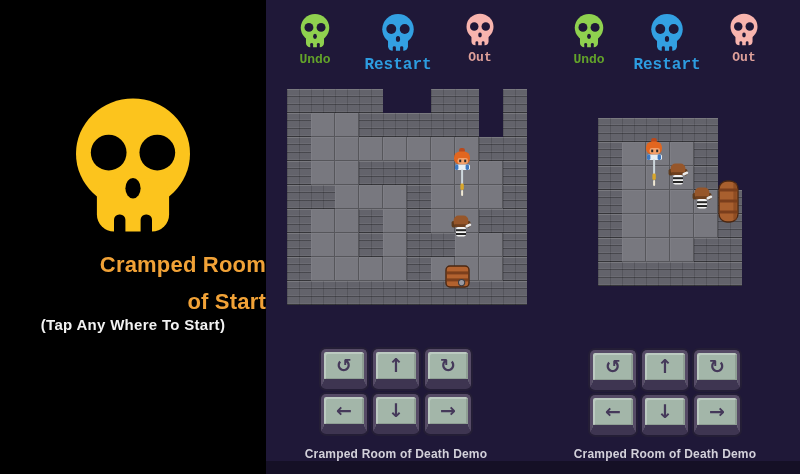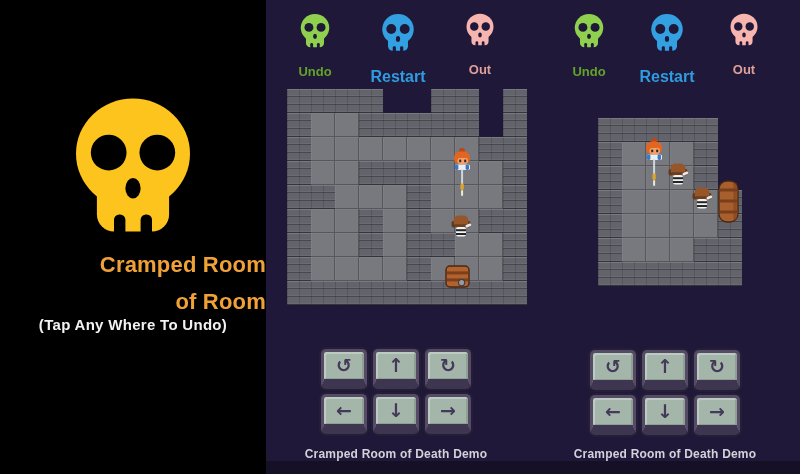--- a/index.html
+++ b/index.html
@@ -15,21 +15,21 @@
               color:#f2f2f2;font-size:15px;font-weight:bold;letter-spacing:.3px;}
   .credit{position:absolute;left:0;top:449px;width:266px;text-align:center;
           color:#8d8d8d;font-size:12px;font-weight:bold;}
 
   
   .right-panel{position:absolute;left:266px;top:0;width:534px;height:474px;background:#1f1838;}
   .bottom-strip{position:absolute;left:0;top:461px;width:534px;height:13px;background:#151026;}
 
   .skull-row{position:absolute;display:flex;justify-content:space-between;}
   .skull-btn{display:flex;flex-direction:column;align-items:center;cursor:pointer;}
-  .skull-btn .lbl{font-family:Liberation Sans, sans-serif;font-weight:bold;margin-top:14px;}
+  .skull-btn .lbl{font-family:Liberation Mono, monospace;font-weight:bold;margin-top:2px;}
 
   .game-map{position:absolute;}
   .tile{position:absolute;box-sizing:border-box;}
   .tile-W{background:#63636b;
           background-image:repeating-linear-gradient(0deg, rgba(0,0,0,.28) 0 1px, rgba(255,255,255,.05) 1px 2px, transparent 2px 8px),
                            repeating-linear-gradient(90deg, rgba(0,0,0,.14) 0 1px, transparent 1px 12px);
           box-shadow:inset 0 1px 0 rgba(255,255,255,.14), inset 0 -1px 0 rgba(0,0,0,.25);}
   .tile-F{background:#78787f;
           box-shadow:inset -1px -1px 0 rgba(0,0,0,.28), inset 1px 1px 0 rgba(255,255,255,.05);}
   .sprite{position:absolute;}
@@ -54,23 +54,23 @@
     <ellipse cx="20" cy="16.5" rx="15" ry="14.5" fill="#fcc41d"></ellipse>
     <rect x="10.5" y="23" width="19" height="14" rx="4.5" fill="#fcc41d"></rect>
     <rect x="15" y="32.5" width="3" height="6" rx="1.4" fill="#000000"></rect>
     <rect x="22" y="32.5" width="3" height="6" rx="1.4" fill="#000000"></rect>
     <circle cx="13.6" cy="16.2" r="4.7" fill="#000000"></circle>
     <circle cx="26.4" cy="16.2" r="4.7" fill="#000000"></circle>
     <ellipse cx="20" cy="25.6" rx="2" ry="2.7" fill="#000000"></ellipse>
   </svg></div>
     <h1 class="game-title">
       <span style="display:block">Cramped Room</span>
-      <span style="display:block">of Room</span>
+      <span style="display:block">of Start</span>
     </h1>
-    <div class="start-hint">(Tap Any Where To Undo)</div>
+    <div class="start-hint">(Tap Any Where To Start)</div>
   </section>
 
   <section class="right-panel">
     <div class="bottom-strip"></div>
 
     <div class="skull-row" id="skulls-0" style="left:30px;top:12px;width:202px;">
         <div class="skull-btn">
           <div style="width:38px;height:38px"><svg viewBox="0 0 40 40" width="100%" height="100%" preserveAspectRatio="xMidYMid meet">
     <ellipse cx="20" cy="16.5" rx="15" ry="14.5" fill="#8fd14f"></ellipse>
     <rect x="10.5" y="23" width="19" height="14" rx="4.5" fill="#8fd14f"></rect>

